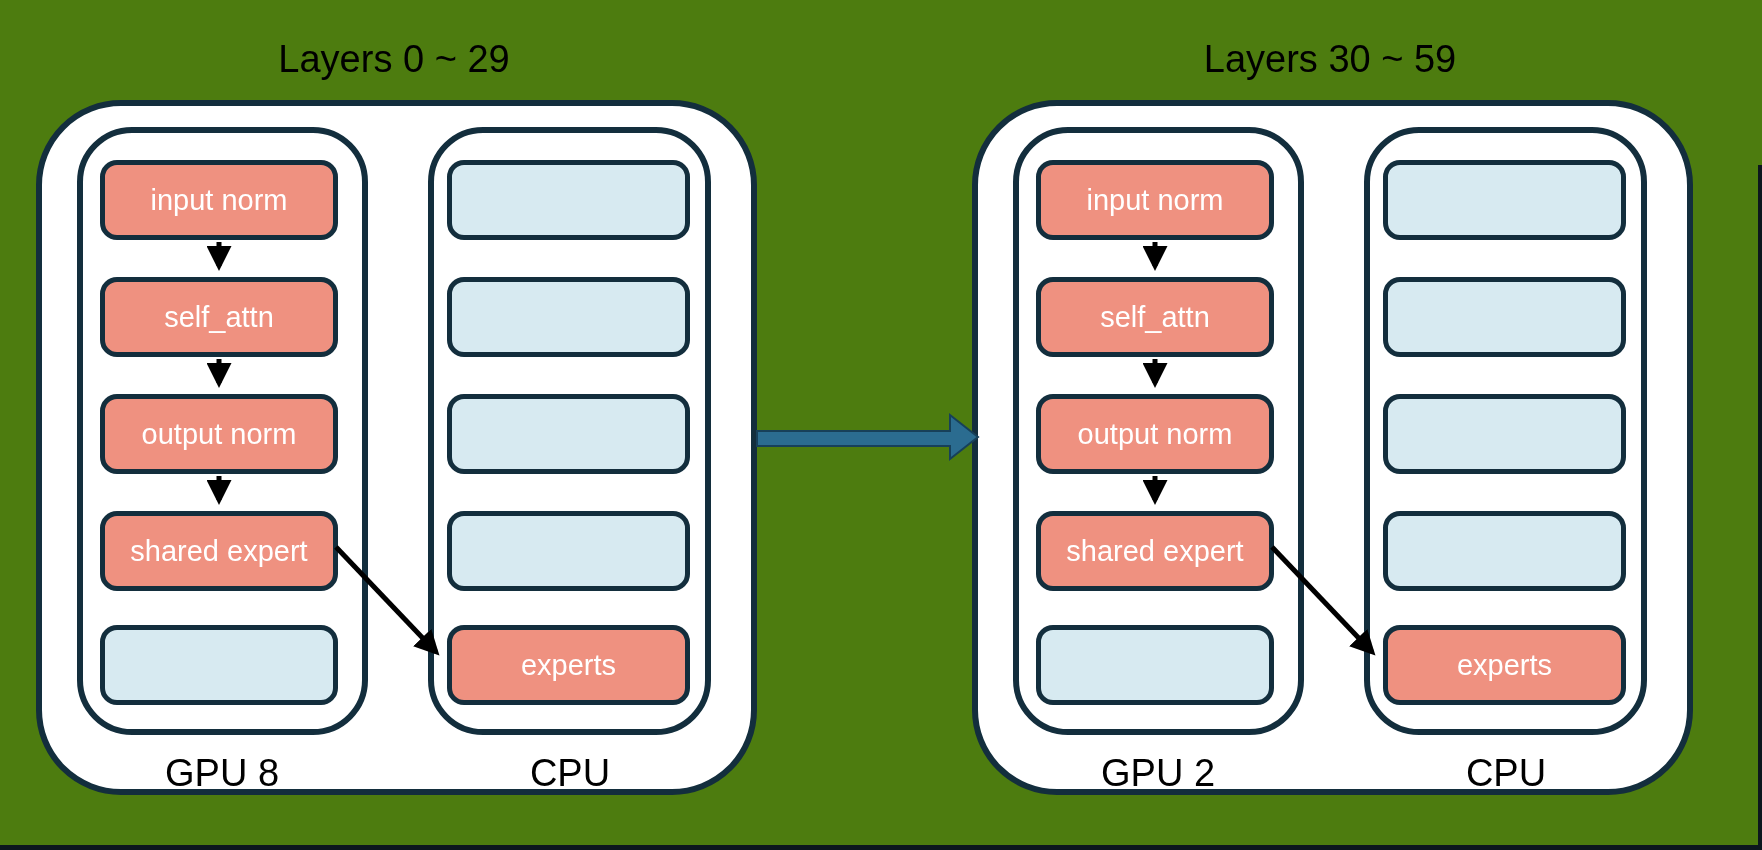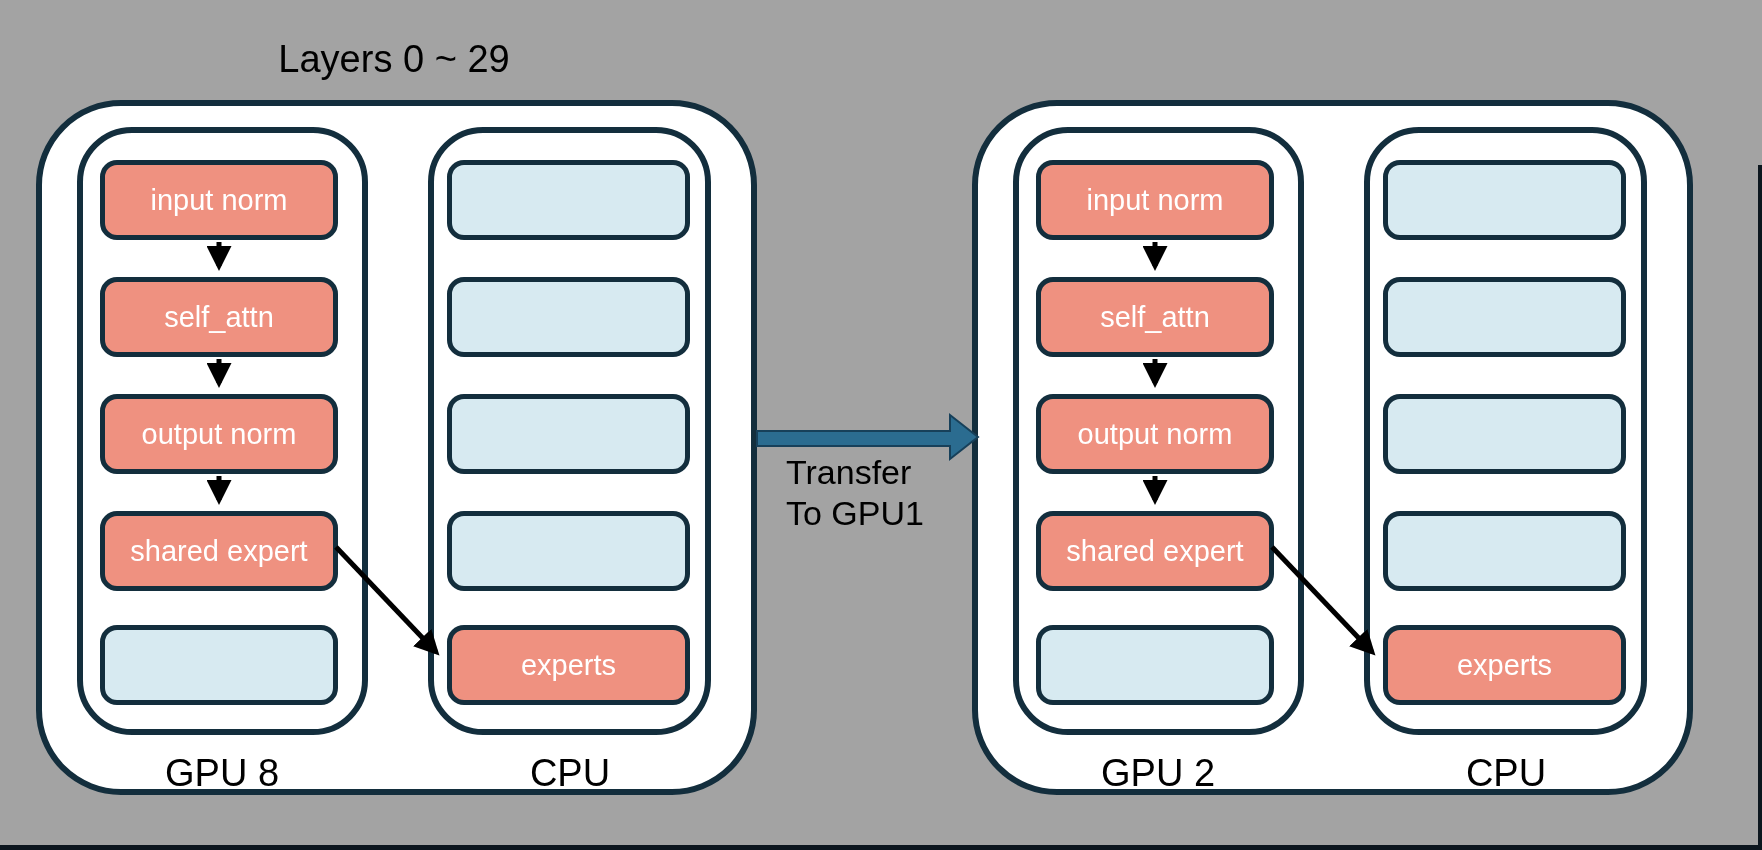--- a/index.html
+++ b/index.html
@@ -1,20 +1,20 @@
 <!DOCTYPE html>
 <html><head>
 <meta charset="utf-8">
 <style>
   html, body { margin: 0; padding: 0; background: #ffffff; }
   .canvas {
     position: relative;
     width: 1762px;
     height: 850px;
-    background: #a3a3a3;
+    background: #4d7c0f;
     overflow: hidden;
     font-family: "Liberation Sans", sans-serif;
   }
   .group-title {
     position: absolute;
     top: 38px;
     transform: translateX(-50%);
     font-size: 38px;
     color: #000000;
     white-space: nowrap;
@@ -105,20 +105,21 @@
 
   <div class="node-box empty" style="left:447px; top:160px; width:233px"></div>
   <div class="node-box empty" style="left:447px; top:277px; width:233px"></div>
   <div class="node-box empty" style="left:447px; top:394px; width:233px"></div>
   <div class="node-box empty" style="left:447px; top:511px; width:233px"></div>
   <div class="node-box active" style="left:447px; top:625px; width:233px">experts</div>
 
   <div class="col-label" style="left:222px">GPU 8</div>
   <div class="col-label" style="left:570px">CPU</div>
 
+  <div class="group-title" style="left:1330px">Layers 30 ~ 59</div>
 
   <div class="outer-rect" style="left:972px"></div>
 
   <div class="inner-rect" style="left:1013px; width:279px"></div>
   <div class="inner-rect" style="left:1364px; width:271px"></div>
 
   <div class="node-box active" style="left:1036px; top:160px; width:228px">input norm</div>
   <div class="node-box active" style="left:1036px; top:277px; width:228px">self_attn</div>
   <div class="node-box active" style="left:1036px; top:394px; width:228px">output norm</div>
   <div class="node-box active" style="left:1036px; top:511px; width:228px">shared expert</div>
@@ -126,24 +127,20 @@
 
   <div class="node-box empty" style="left:1383px; top:160px; width:233px"></div>
   <div class="node-box empty" style="left:1383px; top:277px; width:233px"></div>
   <div class="node-box empty" style="left:1383px; top:394px; width:233px"></div>
   <div class="node-box empty" style="left:1383px; top:511px; width:233px"></div>
   <div class="node-box active" style="left:1383px; top:625px; width:233px">experts</div>
 
   <div class="col-label" style="left:1158px">GPU 2</div>
   <div class="col-label" style="left:1506px">CPU</div>
 
-  <div class="transfer-label">
-    <div>Transfer</div>
-    <div>To GPU1</div>
-  </div>
 
   <svg class="arrow-layer" width="1762" height="850" viewBox="0 0 1762 850">
     <defs>
       <marker id="ah" viewBox="0 0 10 10" refX="8" refY="5" markerWidth="5" markerHeight="5" orient="auto-start-reverse">
         <path d="M0,0 L10,5 L0,10 z" fill="#000000"></path>
       </marker>
     </defs>
 
     <line x1="219" y1="242" x2="219" y2="266" stroke="#000000" stroke-width="5" marker-end="url(#ah)"></line>
     <line x1="219" y1="359" x2="219" y2="383" stroke="#000000" stroke-width="5" marker-end="url(#ah)"></line>

